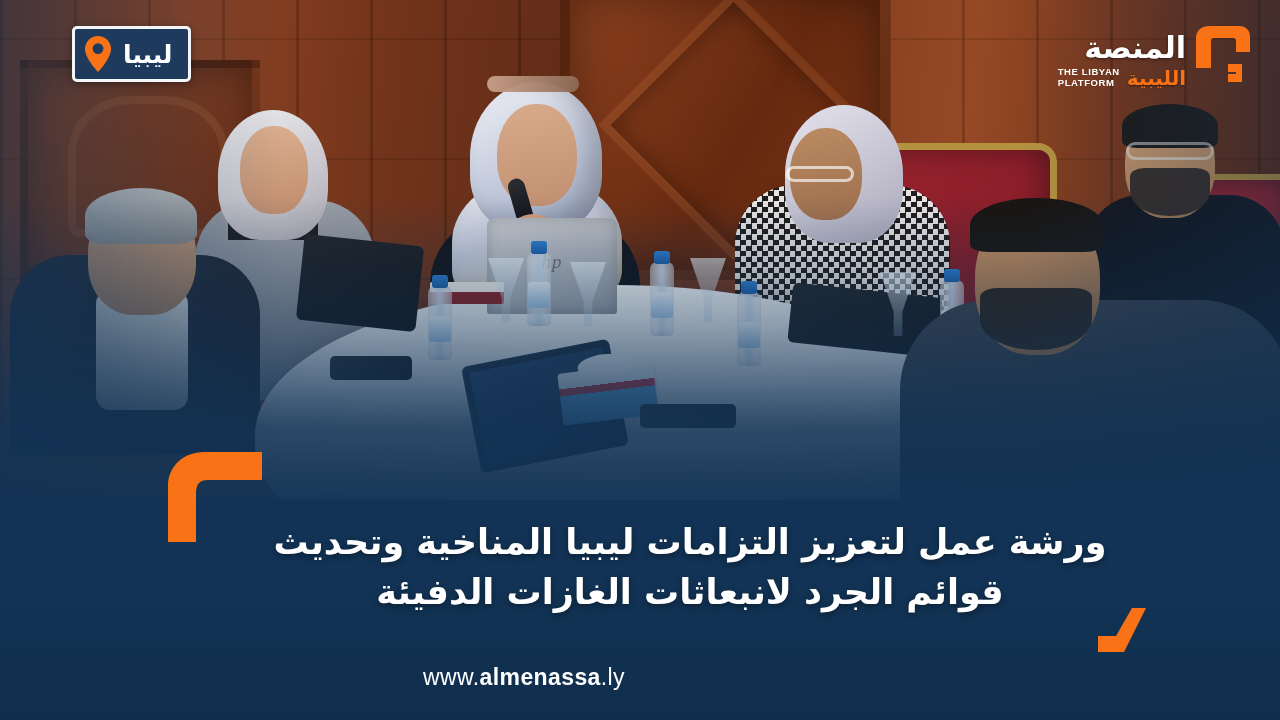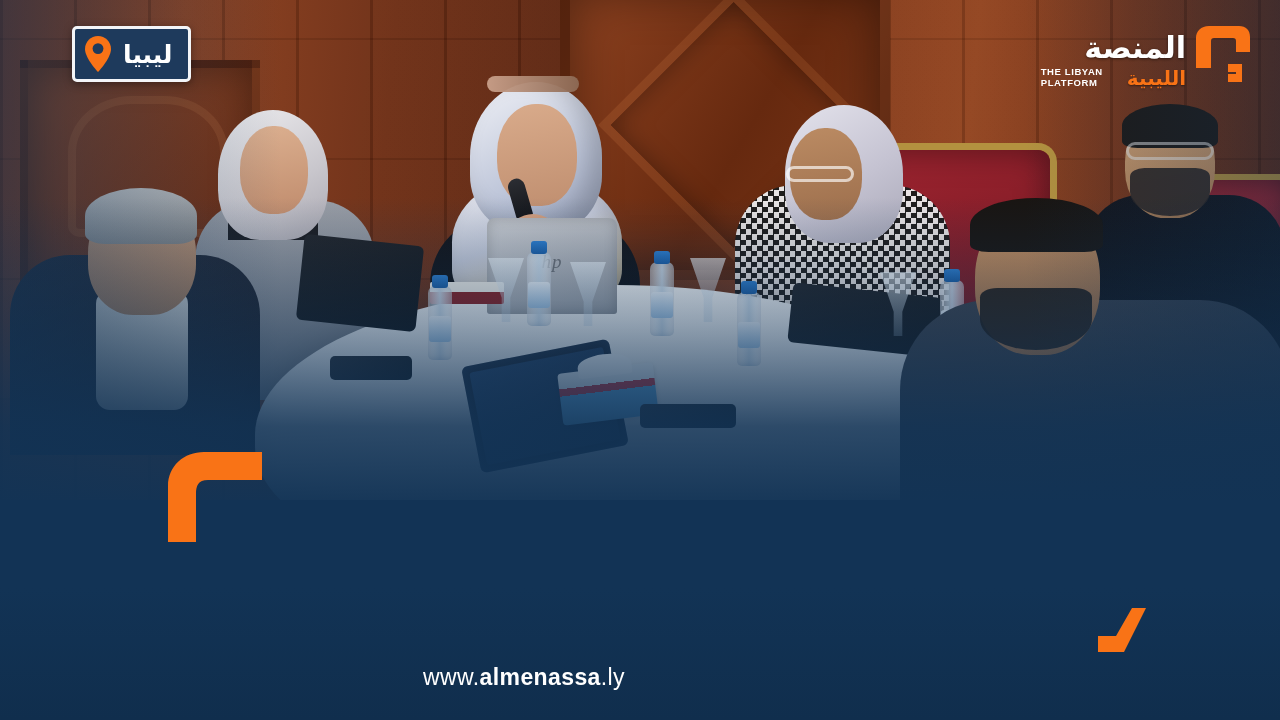--- a/index.html
+++ b/index.html
@@ -253,21 +253,21 @@
   }
   .logo-ar-sub {
     color:#f97316; font-size:20px; font-weight:700; line-height:1.1; direction:rtl;
     margin-top:2px; text-shadow:0 1px 2px rgba(0,0,0,.45);
   }
   .logo-en {
     color:#ffffff; font-size:9.5px; font-weight:700; line-height:1.25;
     letter-spacing:.6px; font-family:"Liberation Sans", sans-serif;
     margin-top:3px; text-align:left;
   }
-  .logo-en-wrap{ display:flex; align-items:flex-end; justify-content:flex-end; gap:24px; }
+  .logo-en-wrap{ display:flex; align-items:flex-end; justify-content:flex-end; gap:7px; }
   .logo-mark { width:62px; height:66px; position:relative; flex:0 0 auto; margin-top:4px; }
 
   
   .bracket-left { position:absolute; left:158px; top:450px; width:104px; height:92px; }
   .bracket-right{ position:absolute; left:1098px; top:608px; width:56px; height:44px; }
 
   
   .headline {
     position:absolute; left:220px; top:518px; width:940px;
     direction:rtl; text-align:center;
@@ -403,18 +403,19 @@
     <svg width="104" height="92" viewBox="0 0 104 92">
       <path d="M10 92 L10 36 C10 16 26 2 46 2 L104 2 L104 30 L50 30 C40 30 38 36 38 44 L38 92 Z" fill="#f97316"></path>
     </svg>
   </span>
   <span class="bracket-right">
     <svg width="56" height="44" viewBox="0 0 56 44">
       <path d="M0 28 L18 28 L34 0 L48 0 L26 44 L0 44 Z" fill="#f97316"></path>
     </svg>
   </span>
 
+  <div class="headline">ورشة عمل لتعزيز التزامات ليبيا المناخية وتحديث قوائم الجرد لانبعاثات الغازات الدفيئة</div>
 
   <div class="site-url">
     <span>www.</span><b>almenassa</b><span>.ly</span>
   </div>
 
 </div>
 
 </body></html>

